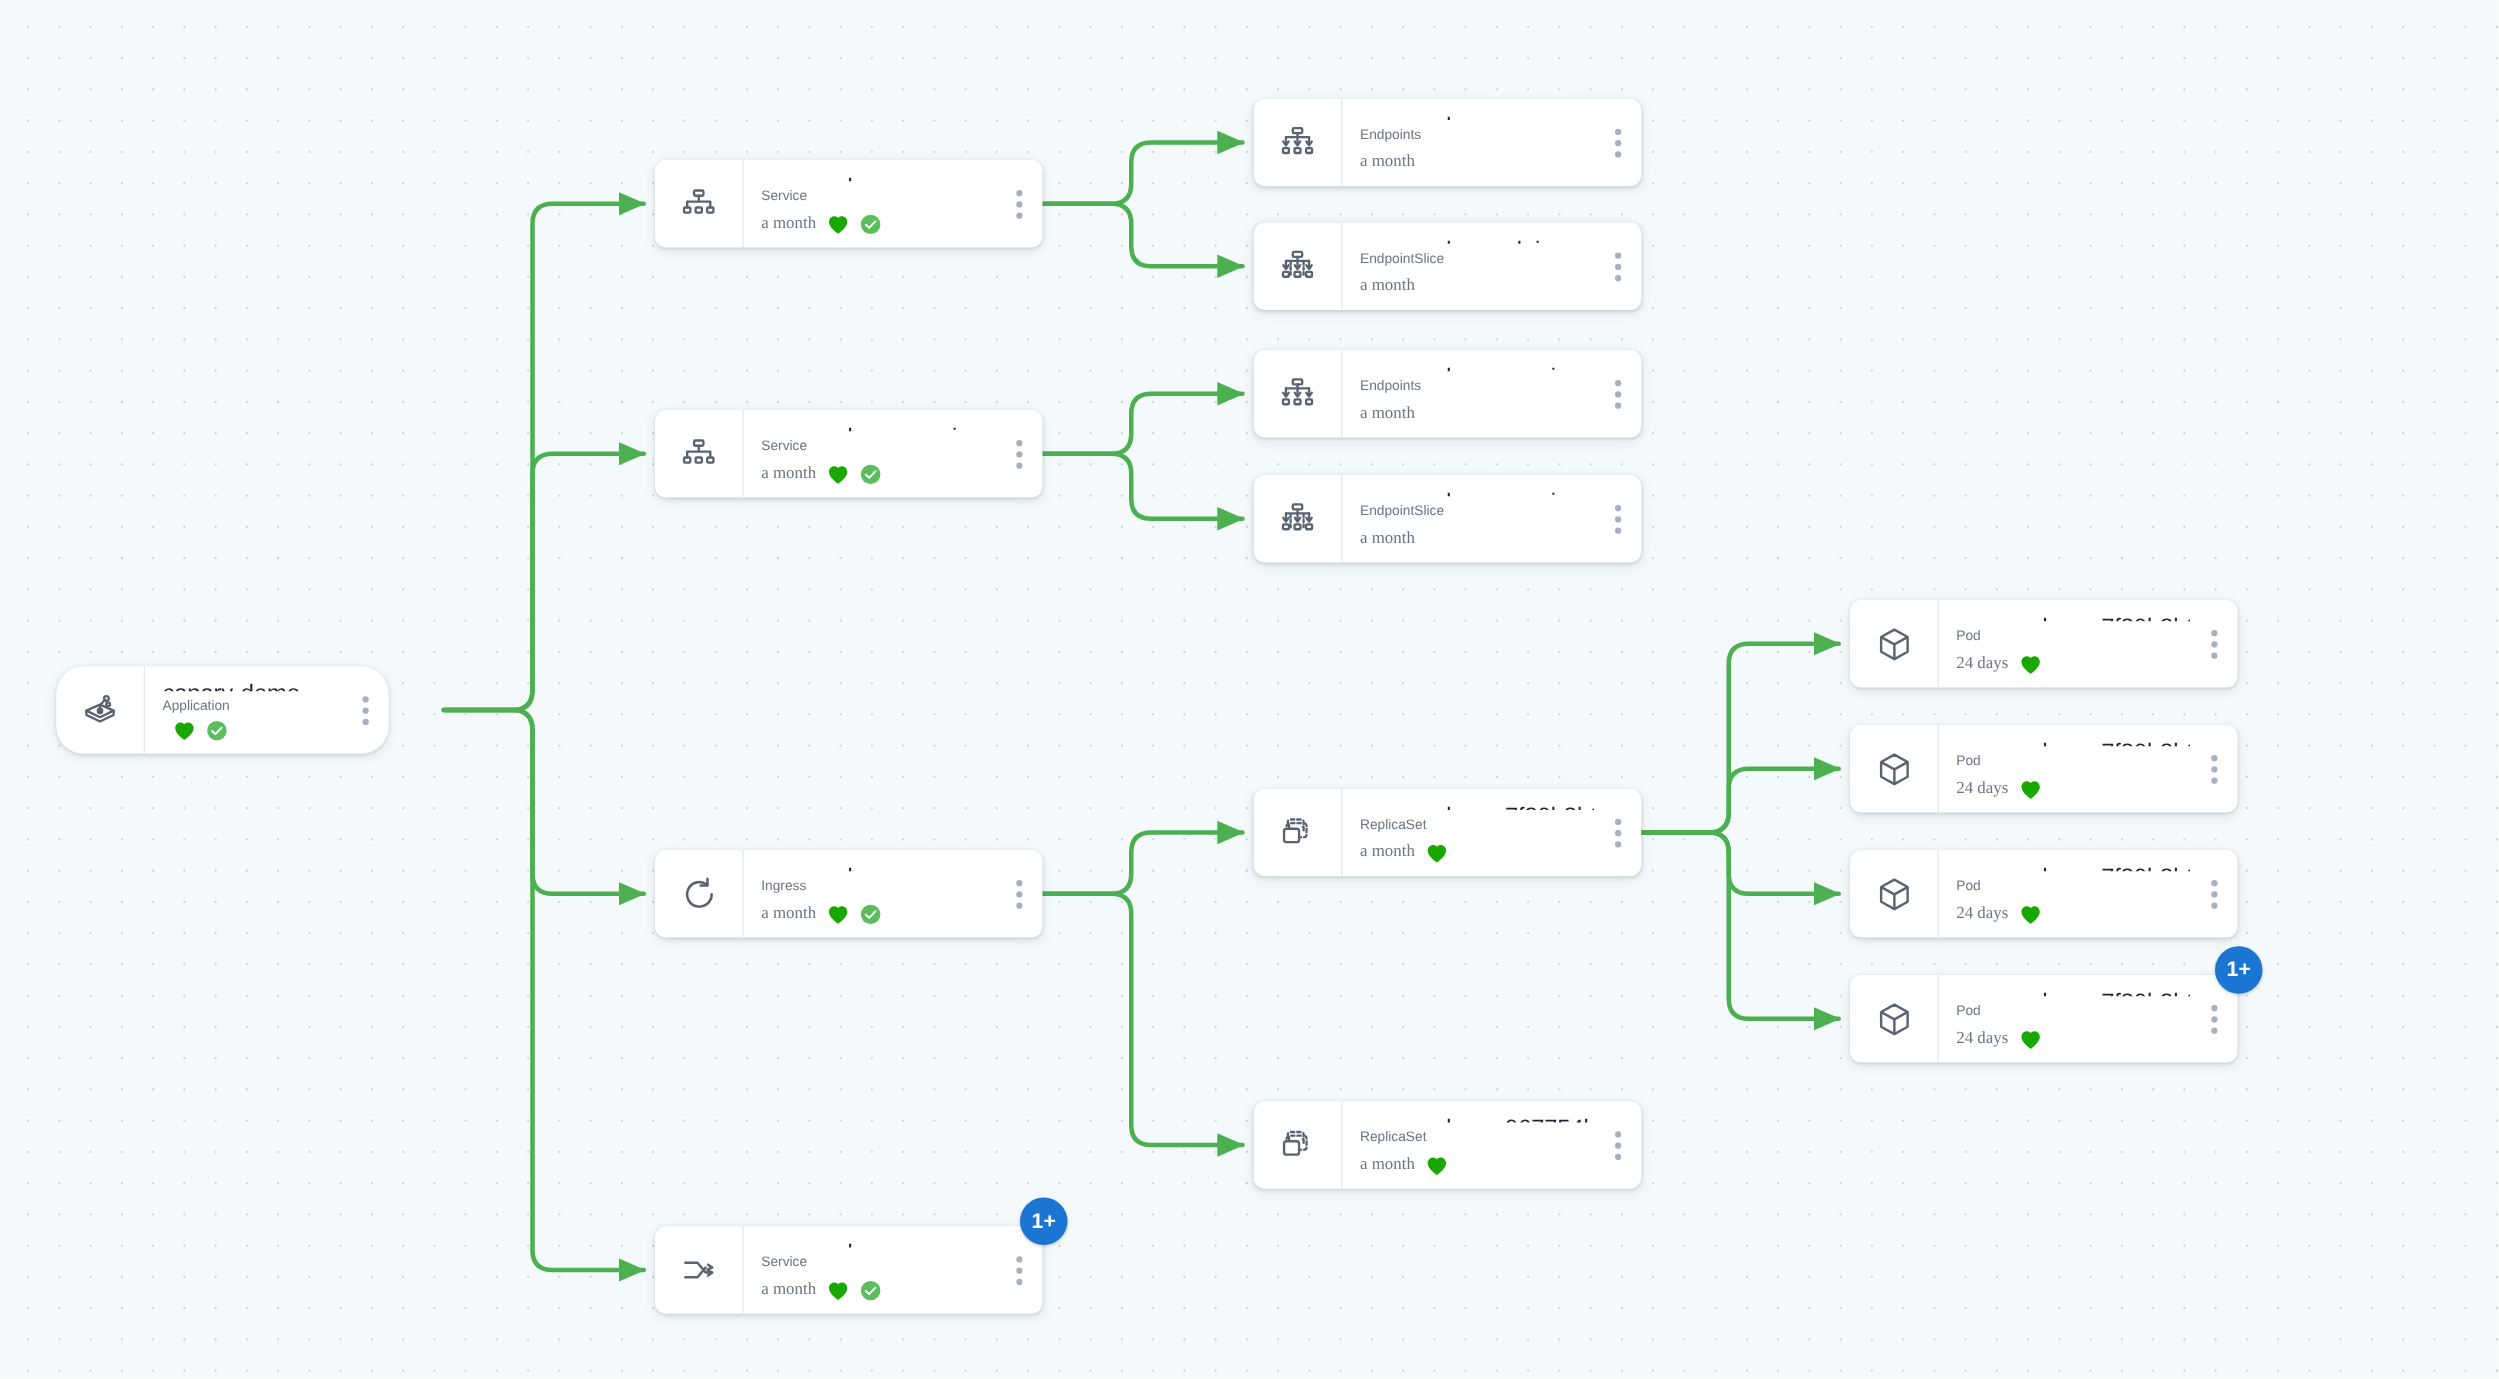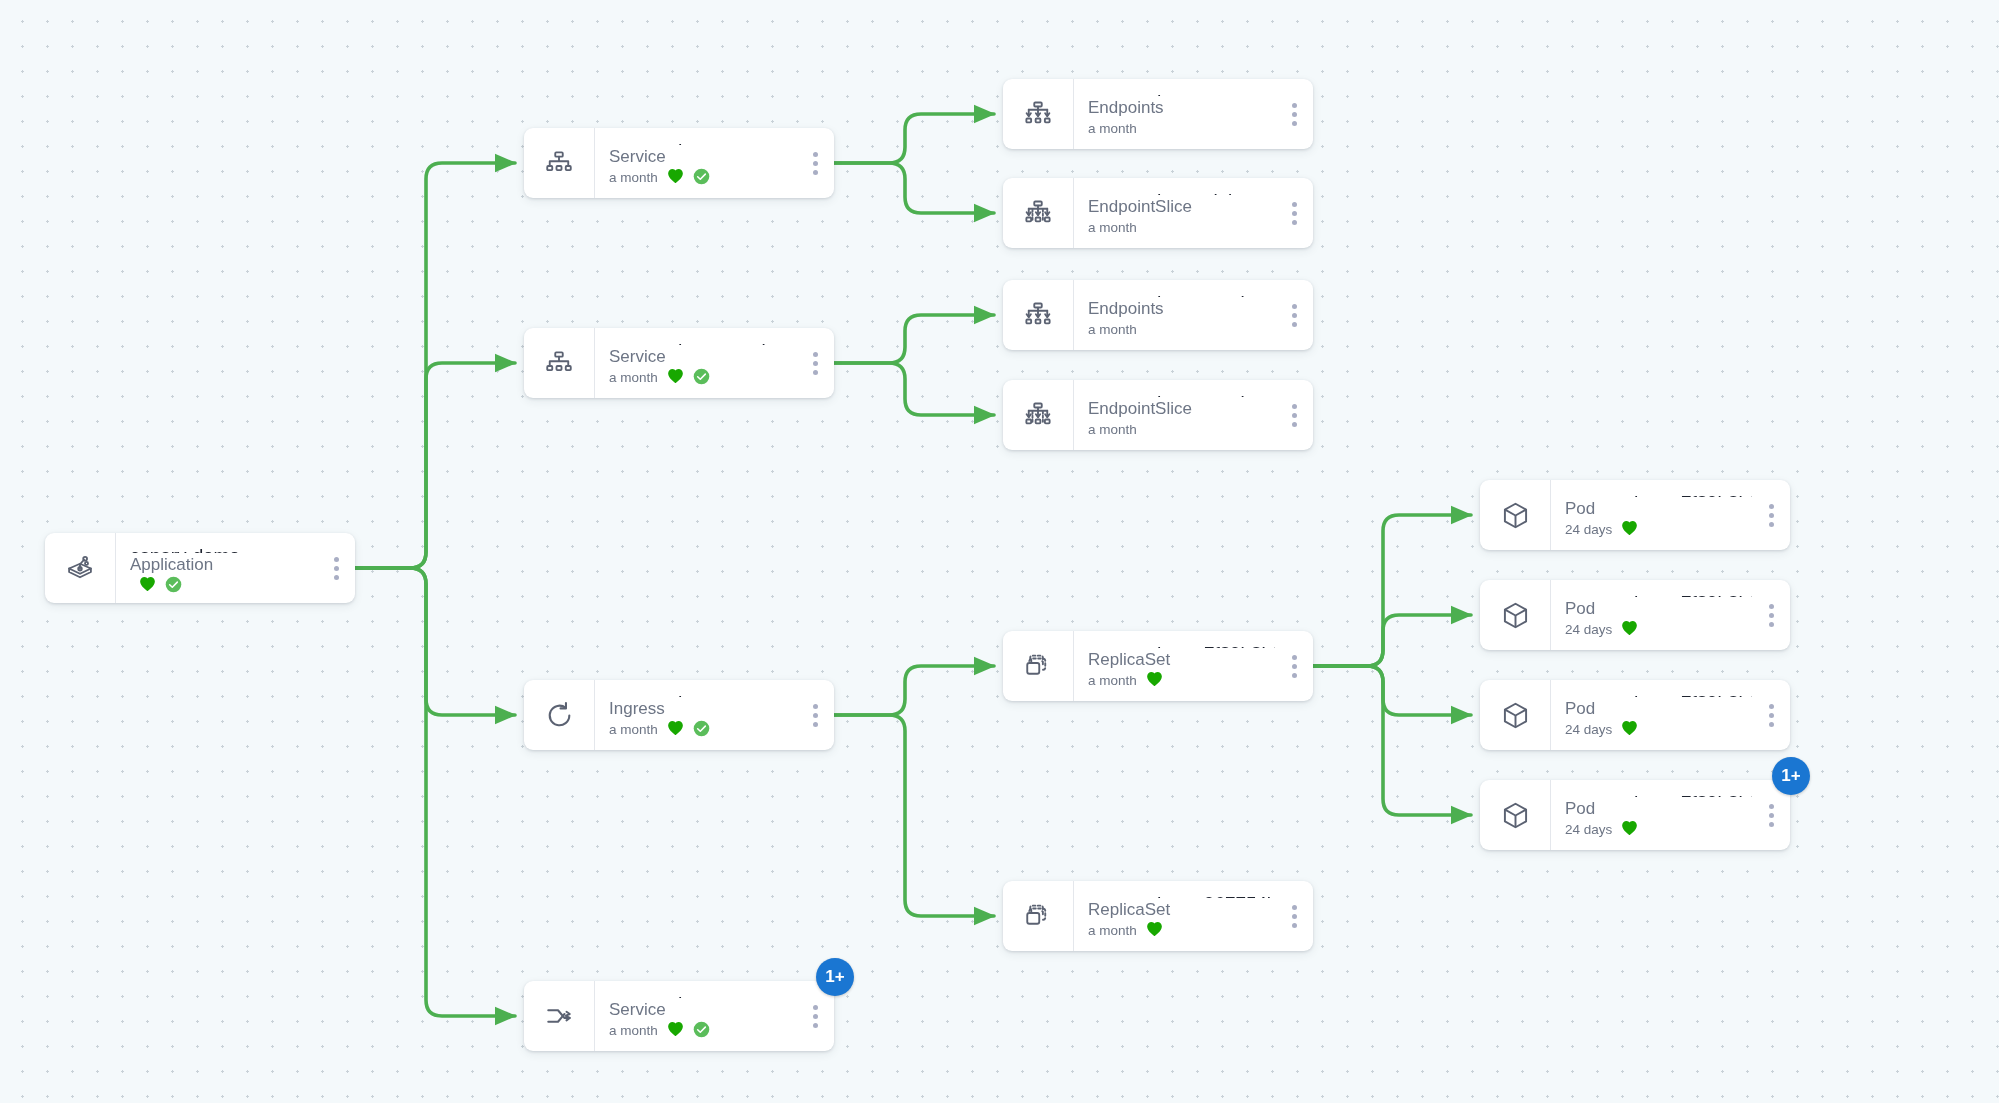--- a/index.html
+++ b/index.html
@@ -69,31 +69,32 @@
   .node-title {
     font-size: 19px;
     color: #1f2430;
     line-height: 23px;
     white-space: nowrap;
     overflow: hidden;
     text-overflow: clip;
     letter-spacing: -0.1px;
   }
   .node-kind {
-    font-size: 17px;
+    font-size: 11px;
     color: #6d7585;
     line-height: 20px;
     margin-top: 2px;
   }
   .node-footer {
     display: flex;
-    align-items: flex-start;
+    align-items: flex-end;
     gap: 9px;
     margin-top: 1px;
     height: 20px;
+    font-family: Liberation Serif, serif;
   }
   .node-age {
     font-size: 13.5px;
     color: #6d7585;
     line-height: 20px;
   }
   .heart { display: block; }
   .check { display: block; }
   .node-menu {
     flex: 0 0 38px;
@@ -149,21 +150,21 @@
         <path d="M834 363 L889 363 Q905 363 905 379 L905 399 Q905 415 921 415 L994 415" marker-end="url(#arrow)"></path>
         <path d="M834 715 L889 715 Q905 715 905 699 L905 682 Q905 666 921 666 L994 666" marker-end="url(#arrow)"></path>
         <path d="M834 715 L889 715 Q905 715 905 731 L905 900 Q905 916 921 916 L994 916" marker-end="url(#arrow)"></path>
         <path d="M1313 666 L1367 666 Q1383 666 1383 650 L1383 531 Q1383 515 1399 515 L1471 515" marker-end="url(#arrow)"></path>
         <path d="M1313 666 L1367 666 Q1383 666 1383 650 L1383 631 Q1383 615 1399 615 L1471 615" marker-end="url(#arrow)"></path>
         <path d="M1313 666 L1367 666 Q1383 666 1383 682 L1383 699 Q1383 715 1399 715 L1471 715" marker-end="url(#arrow)"></path>
         <path d="M1313 666 L1367 666 Q1383 666 1383 682 L1383 799 Q1383 815 1399 815 L1471 815" marker-end="url(#arrow)"></path>
       </g>
   </svg>
   <div id="node-layer">
-      <div class="node" style="left: 45px; top: 533px; width: 310px; height: 70px;">
+      <div class="node" style="left: 45px; top: 533px; width: 266px; height: 70px; border-radius: 22px;">
         <div class="node-icon">
           <svg width="30" height="30" viewBox="0 0 24 24" fill="none" stroke="currentColor" stroke-width="1.5" stroke-linecap="round" stroke-linejoin="round">
       <path d="M3.3 12.4 L12 8.6 L20.7 12.4 L12 16.6 Z"></path>
       <path d="M3.3 12.4 L3.3 15.2 L12 19.4 L20.7 15.2 L20.7 12.4"></path>
       <path d="M12 12.6 L12 9.0 L15.2 5.4"></path>
       <circle cx="16.1" cy="4.6" r="1.5"></circle>
       <circle cx="17.2" cy="8.3" r="1.2"></circle>
       <circle cx="12" cy="12.6" r="1.4"></circle>
     </svg>
         </div>

